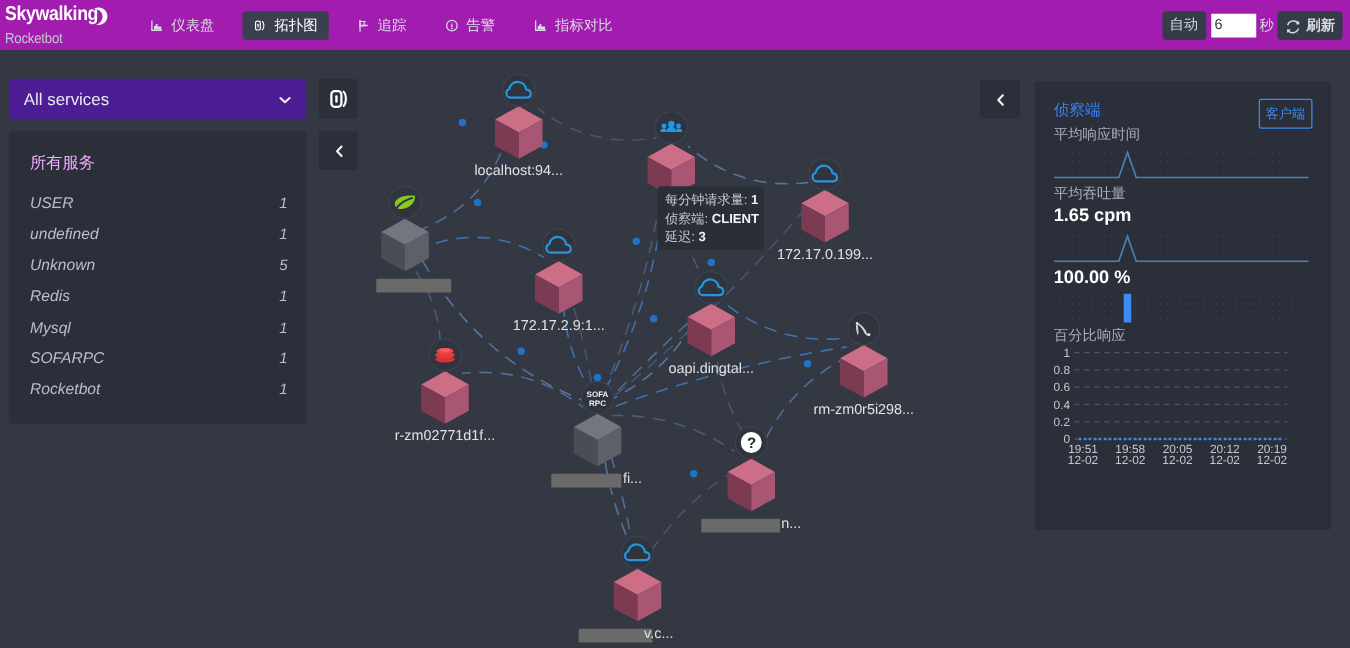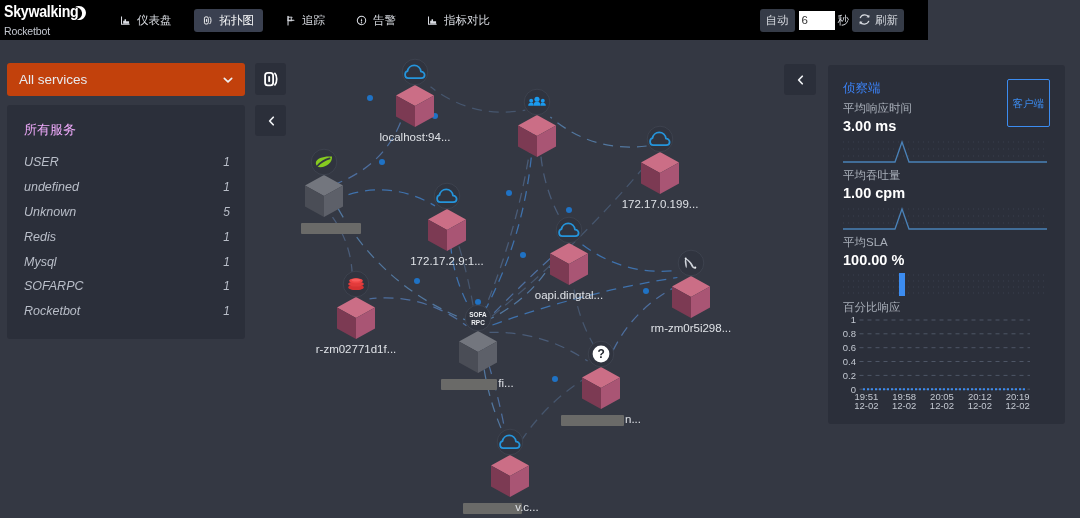--- a/index.html
+++ b/index.html
@@ -6,48 +6,48 @@
   * { box-sizing: border-box; margin:0; padding:0; }
   html,body { width:1080px; height:518px; overflow:hidden; }
   body {
     background:#343843;
     font-family:"Liberation Sans", sans-serif;
     color:#e5e7ea;
     -webkit-font-smoothing: antialiased;
   }
   
   #topbar {
-    position:absolute; left:0; top:0; width:928px; height:40px;
-    background:#000000;
+    position:absolute; left:0; top:0; width:1080px; height:40px;
+    background:#a21caf;
     display:flex; align-items:center;
   }
   #logo { width:100px; padding-left:4px; position:relative; }
   #logo .sw { font-size:16px; font-weight:bold; letter-spacing:-0.3px; line-height:17px; color:#fff; position:relative; height:18px; }
   #logo .sw span { position:absolute; left:0; top:0; transform:scaleX(0.885); transform-origin:left center; }
   #logo .logo-moon { position:absolute; left:68px; top:2px; }
   #logo .rb { font-size:11.5px; color:#c3c7cf; line-height:11px; margin-top:5px; letter-spacing:-0.2px;}
   #logo .rb span { display:inline-block; transform:scaleX(0.92); transform-origin:left center; }
   .navtabs { display:flex; align-items:center; margin-left:11px; gap:13px;}
   .navtab {
     display:flex; align-items:center; gap:6px;
     padding:4px 9px; border-radius:3px;
     font-size:11.5px; color:#d9dce2; white-space:nowrap;
   }
   .navtab.active { background:#3a4050; color:#fff; }
   .navtab .ic { display:inline-flex; width:11px; height:11px; }
-  .topright { margin-left:auto; display:flex; align-items:center; padding-right:24px; gap:0px;}
+  .topright { margin-left:auto; display:flex; align-items:center; padding-right:6px; gap:0px;}
   .auto-btn { background:#353b47; border-radius:3px; padding:4px 6px; font-size:11.5px; color:#d7dae0; height:23px; line-height:15px;}
   .sec-input { width:36px; height:19px; background:#fff; border:none; margin-left:4px; color:#333; font-size:11.5px; padding-left:3px; font-family:"Liberation Sans",sans-serif;}
   .sec-label { font-size:11.5px; color:#d7dae0; margin-left:3px;}
-  .refresh-btn { background:#353b47; border-radius:3px; padding:4px 6px; font-size:11.5px; color:#d7dae0; margin-left:3px; display:flex; align-items:flex-start; gap:4px; height:23px;}
+  .refresh-btn { background:#353b47; border-radius:3px; padding:4px 6px; font-size:11.5px; color:#d7dae0; margin-left:3px; display:flex; align-items:flex-end; gap:4px; height:23px;font-weight:bold;}
 
   
   #leftpanel { position:absolute; left:7px; top:63px; width:238px; }
   .select-box {
-    height:33px; background:#c2410c; border-radius:3px;
+    height:33px; background:#4c1d95; border-radius:3px;
     display:flex; align-items:center; padding:0 12px;
     font-size:13.5px; color:#e8eaee;
   }
   .select-box .caret { margin-left:auto; }
   .svc-card { margin-top:9px; background:#2b2f3a; border-radius:3px; padding:12px 0 16px 0; }
   .svc-title { font-size:13px; color:#f0abfc; padding:4px 17px 11px 17px; }
   .svc-row { display:flex; font-size:12.5px; color:#b9bec8; padding:5.4px 15px 5.4px 17px;font-style:italic; }
   .svc-row .cnt { margin-left:auto; font-size:12px;}
 
   .sidebtn {
@@ -59,21 +59,21 @@
   #btn-collapse-left { left:255px; top:105px; width:31px; height:31px; font-size:12px; }
   #btn-collapse-right { left:784px; top:64px; width:32px; height:31px; font-size:12px; }
 
   
   #rightpanel {
     position:absolute; left:828px; top:65px; width:237px; height:359px;
     background:#2b2f3a; border-radius:3px; padding:15px 15px 0 15px;
   }
   .rp-head { display:flex; align-items:flex-start; height:17px;}
   .rp-title { font-size:12.5px; color:#3b82f6; line-height:16px;text-align:center;}
-  .rp-tag { margin-left:auto; border:1px solid #3c8cf0; color:#3c8cf0; font-size:10.5px; border-radius:2px; padding:16px 5px; line-height:14px; margin-top:-1px;}
+  .rp-tag { margin-left:auto; border:1px solid #3c8cf0; color:#3c8cf0; font-size:10.5px; border-radius:2px; padding:4px 5px; line-height:14px; margin-top:-1px;}
   .rp-label { font-size:11.5px; color:#a8aeb8; margin-top:4px; line-height:14px;}
   .rp-value { font-size:14.5px; font-weight:bold; color:#fff; margin-top:3px; line-height:17px;}
   .rp-chart { margin-top:2px; }
   .pct-title { margin-top:2px !important; }
   .pcwrap { margin-top:-4px; }
   svg { display:block; }
 
   
   #topo { position:absolute; left:0; top:40px; width:1080px; height:478px; }
   #topo svg { position:absolute; left:0; top:0; }
@@ -327,20 +327,25 @@
       <div class="nodelabel" style="left:569px;top:249px;">oapi.dingtal...</div>
       <div class="nodelabel" style="left:356px;top:303px;">r-zm02771d1f...</div>
       <div class="nodelabel" style="left:691px;top:282px;">rm-zm0r5i298...</div>
       <div class="redactbar" style="left:441px;top:339px;width:56px;height:11px;"></div>
       <div class="nodelabel" style="left:506px;top:337px;">fi...</div>
       <div class="redactbar" style="left:560.5px;top:375px;width:63px;height:11px;"></div>
       <div class="nodelabel" style="left:633px;top:373px;">n...</div>
       <div class="redactbar" style="left:462.5px;top:463px;width:59px;height:11px;"></div>
       <div class="nodelabel" style="left:527px;top:461px;">v.c...</div>
     </div>
+  <div id="tooltip">
+      <div><span>每分钟请求量:</span> <b>1</b></div>
+      <div><span>侦察端:</span> <b>CLIENT</b></div>
+      <div><span>延迟:</span> <b>3</b></div>
+    </div>
 </div>
 
 <div id="leftpanel">
   <div class="select-box">
     <span>All services</span>
     <span class="caret">
       <svg width="10" height="8" viewBox="0 0 12 10">
           <path d="M1.4 3.0 L6 7.2 L10.6 3.0" fill="none" stroke="#eef0f3" stroke-width="2.1" stroke-linecap="round" stroke-linejoin="round"></path>
         </svg>
     </span>
@@ -398,44 +403,42 @@
     </svg>
 </div>
 
 <div id="rightpanel">
   <div class="rp-head">
     <div class="rp-title">侦察端</div>
     <div class="rp-tag">客户端</div>
   </div>
   <div id="rp-metrics">
       <div class="rp-label">平均响应时间</div>
-      <div class="rp-value">3.00 ms</div>
       <div class="rp-chart">
         <svg width="204" height="27" viewBox="0 0 204 27">
           <g stroke="#3b414e" stroke-width="1" stroke-dasharray="1 4">
             <line x1="0" y1="5" x2="204" y2="5"></line>
             <line x1="0" y1="12" x2="204" y2="12"></line>
             <line x1="0" y1="19" x2="204" y2="19"></line>
           </g>
           <polyline points="0,25 52,25 59,5 66,25 204,25" fill="none" stroke="#4a82b8" stroke-width="1.3"></polyline>
         </svg>
       </div>
       <div class="rp-label">平均吞吐量</div>
-      <div class="rp-value">1.00 cpm</div>
+      <div class="rp-value">1.65 cpm</div>
       <div class="rp-chart">
         <svg width="204" height="27" viewBox="0 0 204 27">
           <g stroke="#3b414e" stroke-width="1" stroke-dasharray="1 4">
             <line x1="0" y1="5" x2="204" y2="5"></line>
             <line x1="0" y1="12" x2="204" y2="12"></line>
             <line x1="0" y1="19" x2="204" y2="19"></line>
           </g>
           <polyline points="0,25 52,25 59,5 66,25 204,25" fill="none" stroke="#4a82b8" stroke-width="1.3"></polyline>
         </svg>
       </div>
-      <div class="rp-label">平均SLA</div>
       <div class="rp-value">100.00 %</div>
       <div class="rp-chart">
         <svg width="204" height="27" viewBox="0 0 204 27">
           <g stroke="#3b414e" stroke-width="1" stroke-dasharray="1 4">
             <line x1="0" y1="4" x2="204" y2="4"></line>
             <line x1="0" y1="10" x2="204" y2="10"></line>
             <line x1="0" y1="16" x2="204" y2="16"></line>
             <line x1="0" y1="22" x2="204" y2="22"></line>
           </g>
           <rect x="56" y="2" width="6" height="23" fill="#3c8cf0"></rect>

